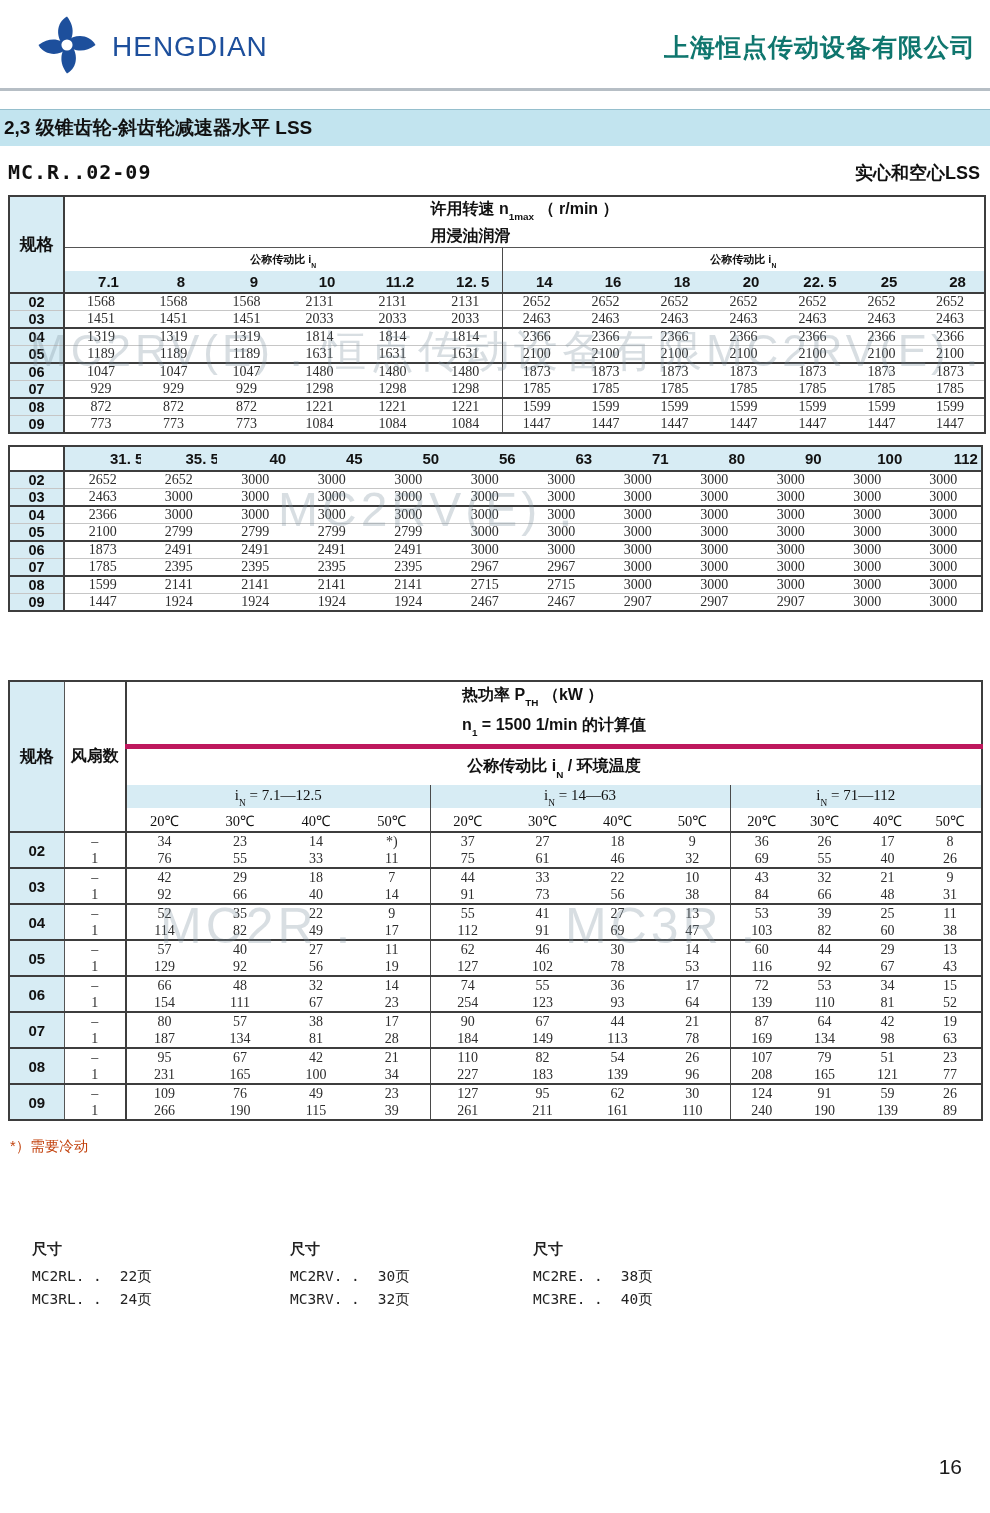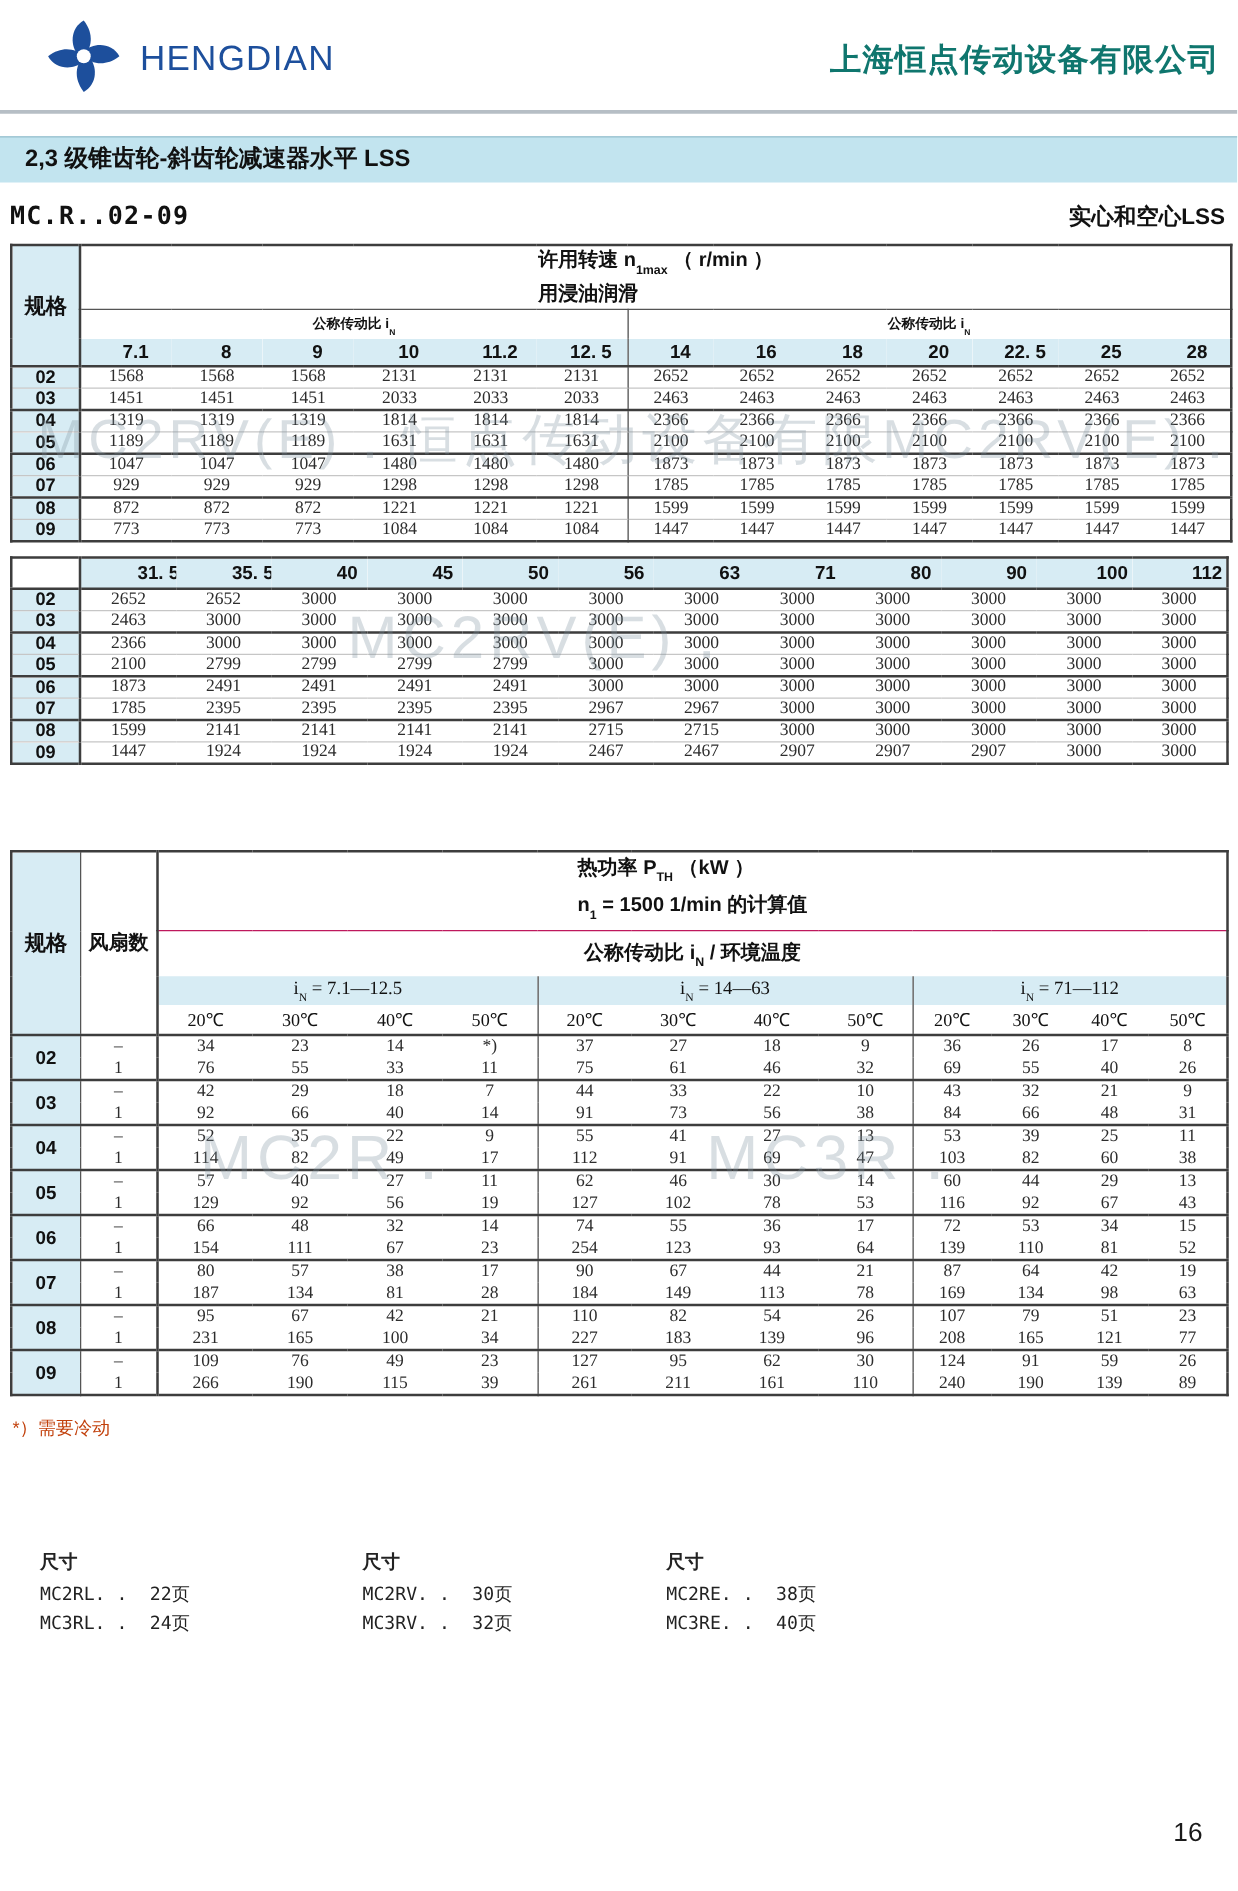--- a/index.html
+++ b/index.html
@@ -8,21 +8,21 @@
 
   
   .hdr{display:flex;align-items:center;height:86px;padding:8px 14px 0 36px;box-sizing:border-box;}
   .logo{flex:0 0 auto;}
   .brand{font-size:28px;color:#1d4f9c;margin-left:14px;letter-spacing:1px;}
   .company{margin-left:auto;font-size:25px;font-weight:bold;color:#0f766e;letter-spacing:1px;}
   .hdr-rule{height:3px;background:#b6bec5;margin-top:2px;}
 
   
   .title-bar{margin-top:18px;height:36px;line-height:36px;background:#c2e4ef;
-             border-top:1px solid #95bfcd;font-size:19px;font-weight:bold;padding-left:20px;}
+             border-top:1px solid #95bfcd;font-size:19px;font-weight:bold;padding-left:4px;}
   .subheader{display:flex;justify-content:space-between;align-items:baseline;
              padding:14px 10px 10px 8px;}
   .model-code{font-family:"DejaVu Sans Mono",monospace;font-weight:bold;font-size:20px;letter-spacing:1px;}
   .shaft-type{font-size:18px;font-weight:bold;}
 
   
   table.datatable{border-collapse:collapse;table-layout:fixed;width:974px;margin-left:8px;}
   table.datatable th,table.datatable td{padding:0;text-align:center;white-space:nowrap;overflow:hidden;}
   .gdiv{border-left:1px solid #4a4a4a;}
   sub.sb{font-size:62%;position:relative;top:2px;}
@@ -45,21 +45,21 @@
   #t2{margin-top:11px;}
   #t2 thead th{height:23px;background:#d7ecf4;font-size:15px;font-weight:bold;padding-left:45px;}
   #t2 thead th.blank{background:#fff;border-right:2px solid #3d3d3d;}
   #t2 thead{border-bottom:2px solid #3d3d3d;}
   #t2 tbody td{height:16px;font-family:"Liberation Serif",serif;font-size:14px;color:#2d2d2d;}
 
   
   #t3{margin-top:68px;}
   #t3 th.spec-h{background:#d7ecf4;border-right:1px solid #555;font-size:17px;font-weight:bold;width:55px;}
   #t3 th.fan-h{border-right:2px solid #3d3d3d;font-size:16px;font-weight:bold;}
-  #t3 th.t3-title{height:62px;border-bottom:1px solid #be185d;}
+  #t3 th.t3-title{height:62px;border-bottom:5px solid #be185d;}
   #t3 .title-block{display:inline-block;text-align:left;font-size:16px;font-weight:bold;line-height:24px;}
   #t3 th.t3-sub{height:36px;font-size:16px;font-weight:bold;}
   #t3 tr.inband-row th{height:23px;background:#d7ecf4;font-family:"Liberation Serif",serif;
        font-size:15px;font-weight:normal;}
   #t3 tr.temps-row th{height:23px;font-family:"Liberation Serif",serif;font-size:14.5px;font-weight:normal;}
   #t3 thead{border-bottom:2px solid #3d3d3d;}
   #t3 tbody td{height:17px;font-family:"Liberation Serif",serif;font-size:14px;color:#2d2d2d;}
   #t3 tbody td.spec{background:#d7ecf4;font-family:"Liberation Sans",sans-serif;font-weight:bold;
        font-size:15px;color:#111;border-right:1px solid #555;}
   #t3 tbody td.fan{border-right:2px solid #3d3d3d;}

